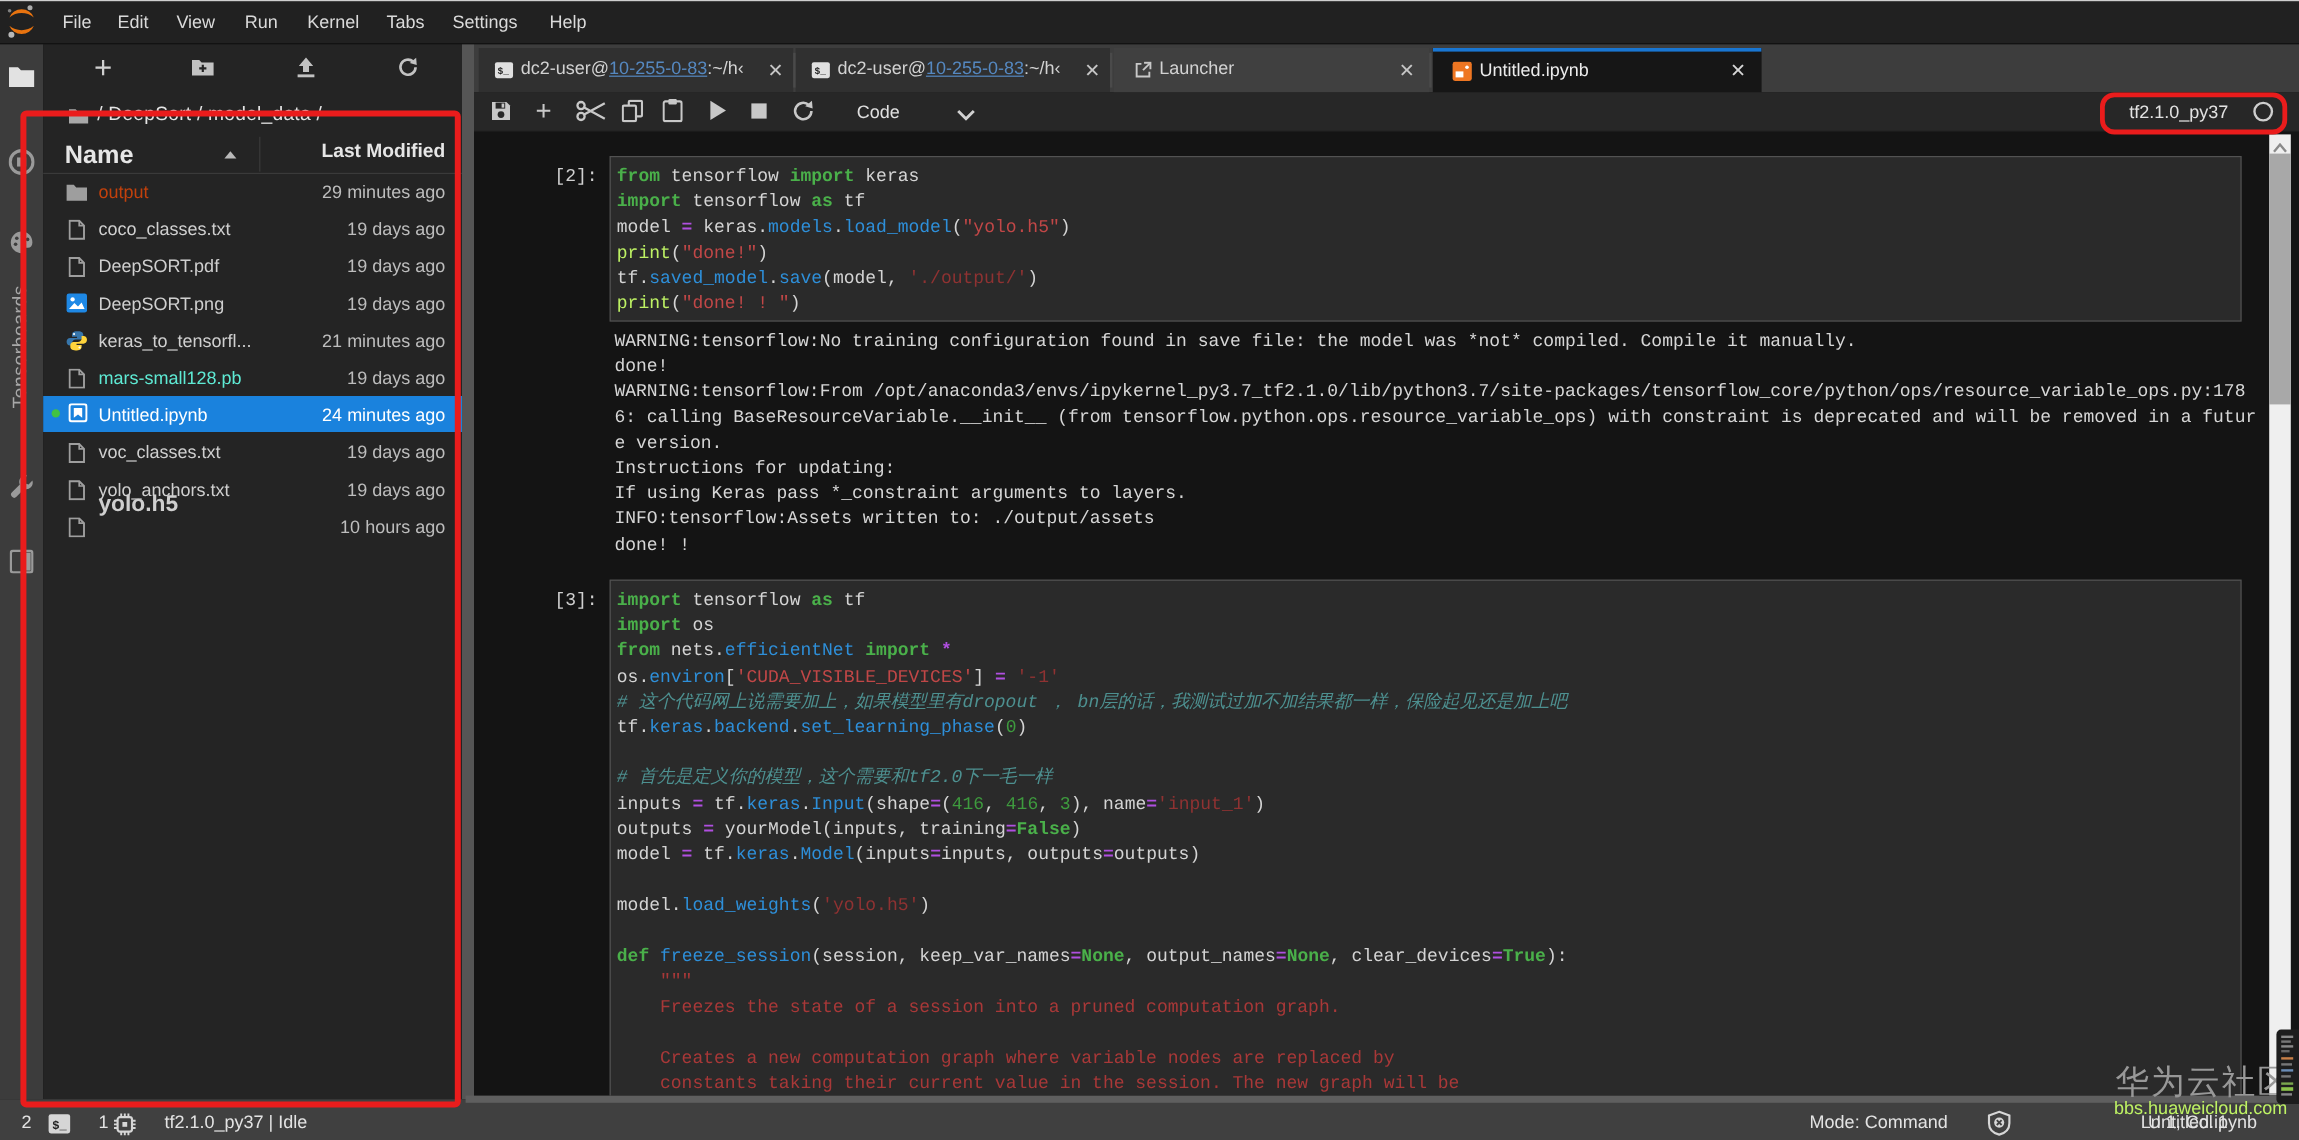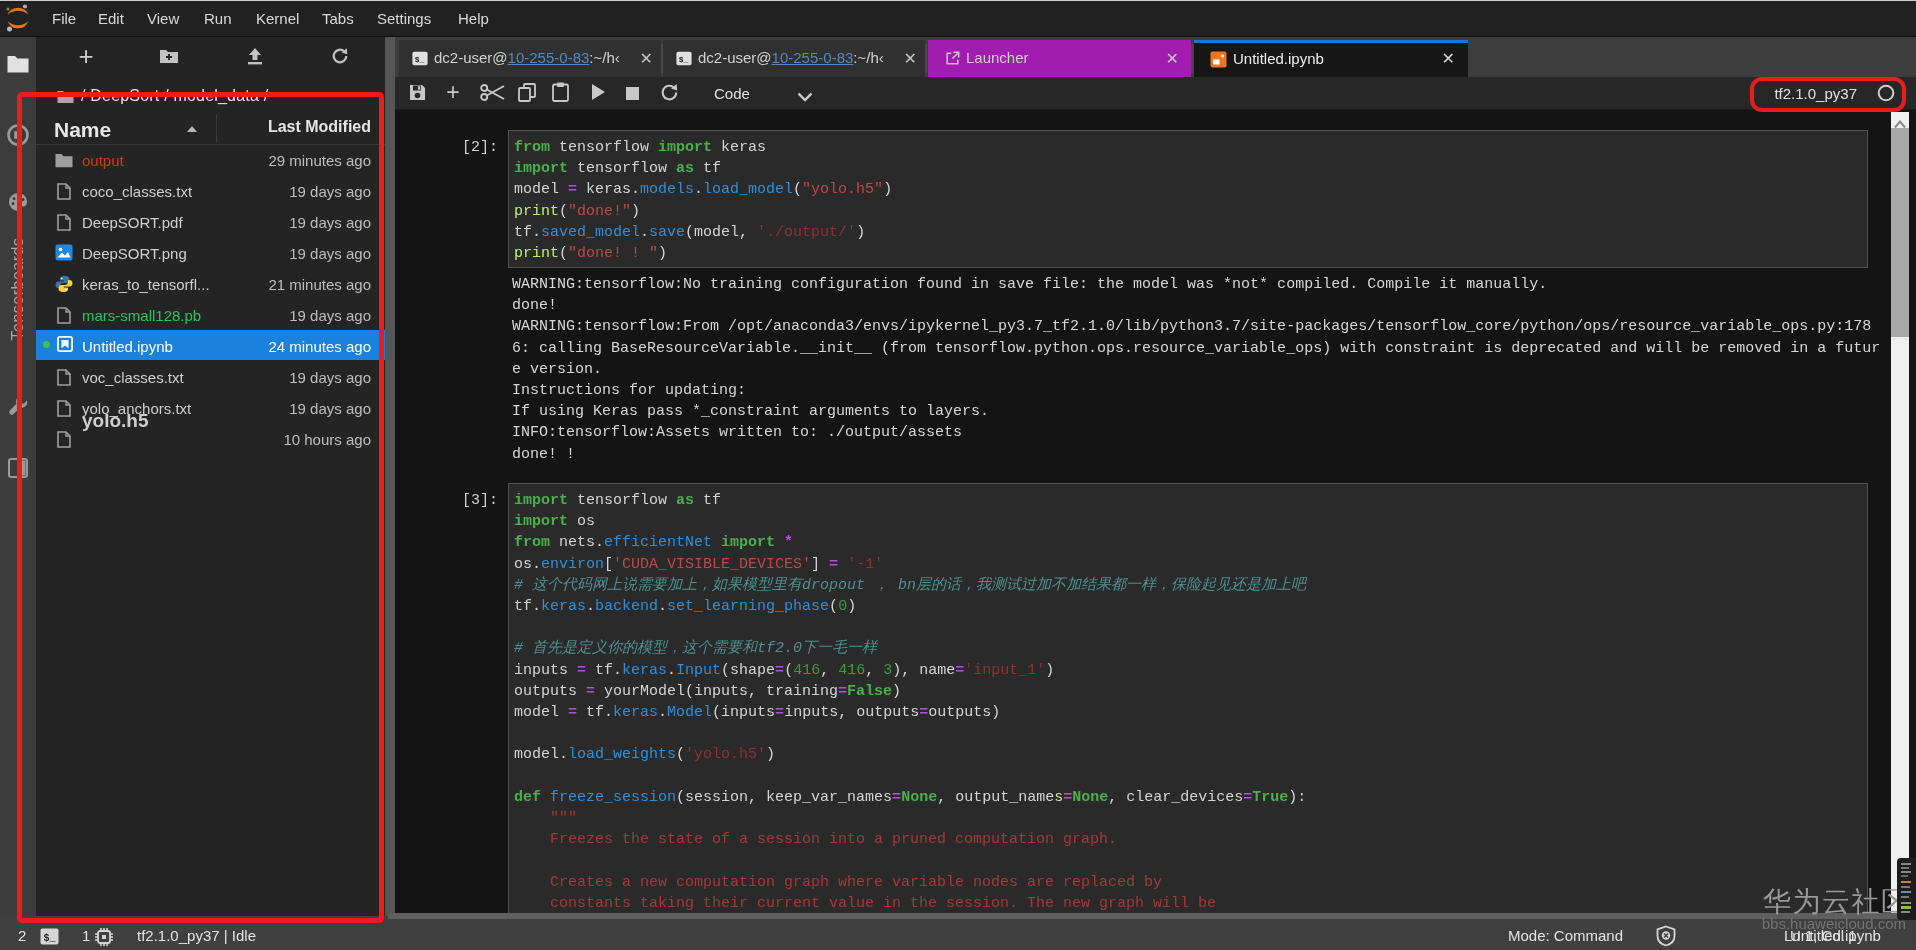--- a/index.html
+++ b/index.html
@@ -140,21 +140,21 @@
       <circle cx="6.7" cy="3.4" r="0.9" fill="#fff"></circle>
       <circle cx="11.3" cy="14.6" r="0.9" fill="#fff"></circle>
     </svg></div>
 <div class="abs" style="left:82px;top:276px;font-size:15px;color:#cfcfcf;">keras_to_tensorfl...</div>
 <div class="abs" style="left:221px;top:276px;width:150px;font-size:15px;color:#bdbdbd;text-align:right;">21 minutes ago</div>
 
 <div class="abs" style="left:57px;top:307px;"><svg width="14" height="17" viewBox="0 0 14 17">
       <path d="M1 1 h8 l4 4 v11 h-12 z" fill="none" stroke="#9e9e9e" stroke-width="1.6"></path>
       <path d="M9 1 v4 h4" fill="none" stroke="#9e9e9e" stroke-width="1.4"></path>
     </svg></div>
-<div class="abs" style="left:82px;top:307px;font-size:15px;color:#22c55e;">mars-small128.pb</div>
+<div class="abs" style="left:82px;top:307px;font-size:15px;color:#5eead4;">mars-small128.pb</div>
 <div class="abs" style="left:221px;top:307px;width:150px;font-size:15px;color:#bdbdbd;text-align:right;">19 days ago</div>
 
 <div class="abs" style="left:57px;top:336px;"><svg width="16" height="16" viewBox="0 0 16 16">
       <rect x="0.9" y="0.9" width="14.2" height="14.2" rx="2" fill="none" stroke="#fff" stroke-width="1.8"></rect>
       <path d="M4.5 4 h7 v8.2 l-3.5 -2.8 -3.5 2.8 z" fill="#fff"></path>
     </svg></div>
 <div class="abs" style="left:82px;top:338px;font-size:15px;color:#fff;">Untitled.ipynb</div>
 <div class="abs" style="left:221px;top:338px;width:150px;font-size:15px;color:#fff;text-align:right;">24 minutes ago</div>
 
 <div class="abs" style="left:57px;top:369px;"><svg width="14" height="17" viewBox="0 0 14 17">
@@ -191,21 +191,21 @@
   <div style="position:absolute;right:8px;top:9px;font-size:16px;color:#c6c6c6;">✕</div>
 </div>
 <div class="abs" style="left:663px;top:40px;width:262px;height:37px;background:#303030;overflow:hidden;">
   <div style="position:absolute;left:13px;top:11px;"><svg width="16" height="15" viewBox="0 0 18 16">
         <rect x="0.5" y="0.5" width="17" height="15" rx="2" fill="#e0e0e0"></rect>
         <text x="3" y="11.5" font-size="9" font-weight="bold" fill="#222" font-family="Liberation Mono, monospace">$_</text>
       </svg></div>
   <div style="position:absolute;left:35px;top:9px;font-size:15px;color:#d2d2d2;white-space:nowrap;">dc2-user@<span style="color:#5588c0;text-decoration:underline;">10-255-0-83</span>:~/h‹</div>
   <div style="position:absolute;right:8px;top:9px;font-size:16px;color:#c6c6c6;">✕</div>
 </div>
-<div class="abs" style="left:928px;top:40px;width:263px;height:37px;background:#a21caf;overflow:hidden;">
+<div class="abs" style="left:928px;top:40px;width:263px;height:37px;background:#404040;overflow:hidden;">
   <div style="position:absolute;left:17px;top:11px;"><svg width="15" height="15" viewBox="0 0 17 17">
         <path d="M7 2.5 H2.5 v12 h12 V10" fill="none" stroke="#c8c8c8" stroke-width="1.8"></path>
         <path d="M9.5 1.5 h6 v6" fill="none" stroke="#c8c8c8" stroke-width="1.8"></path>
         <path d="M15 2 L8.5 8.5" stroke="#c8c8c8" stroke-width="1.8"></path>
       </svg></div>
   <div style="position:absolute;left:38px;top:9px;font-size:15px;color:#d2d2d2;">Launcher</div>
   <div style="position:absolute;right:12px;top:9px;font-size:16px;color:#c6c6c6;">✕</div>
 </div>
 <div class="abs" style="left:1194px;top:40px;width:274px;height:37px;background:#161616;overflow:hidden;">
   <div style="position:absolute;left:0;top:0;width:274px;height:3px;background:#1976d2;"></div>
@@ -333,21 +333,21 @@
 <div class="abs" style="left:1508px;top:927px;font-size:15px;color:#e3e3e3;">Mode: Command</div>
 <div class="abs" style="left:1655px;top:925px;"><svg width="22" height="22" viewBox="0 0 22 22">
       <path d="M11 1.5 L19.5 4.5 V11 c0 5-3.5 8.2-8.5 9.5 C6 19.2 2.5 16 2.5 11 V4.5 Z" fill="none" stroke="#d6d6d6" stroke-width="1.8"></path>
       <circle cx="11" cy="10.5" r="4.2" fill="#d6d6d6"></circle>
       <path d="M9 8.5 l4 4 M13 8.5 l-4 4" stroke="#404040" stroke-width="1.5"></path>
     </svg></div>
 <div class="abs" style="left:1784px;top:927px;font-size:15px;color:#e3e3e3;">Ln 1, Col 1</div>
 <div class="abs" style="left:1790px;top:927px;font-size:15px;color:#e3e3e3;">Untitled.ipynb</div>
 
 <div class="abs" style="left:1763px;top:883px;width:150px;font-size:28px;color:#989898;letter-spacing:1.5px;white-space:nowrap;">华为云社区</div>
-<div class="abs" style="left:1726px;top:915px;width:180px;font-size:15px;color:#737373;text-align:right;">bbs.huaweicloud.com</div>
+<div class="abs" style="left:1726px;top:915px;width:180px;font-size:15px;color:#bef264;text-align:right;">bbs.huaweicloud.com</div>
 
 <div class="abs" style="left:1897px;top:858px;width:19px;height:62px;background:#1d1d1d;border-radius:4px 0 0 4px;overflow:hidden;">
   <div style="position:absolute;left:4px;top:5px;width:10px;height:2px;background:#888;"></div>
   <div style="position:absolute;left:4px;top:9px;width:8px;height:2px;background:#777;"></div>
   <div style="position:absolute;left:4px;top:13px;width:10px;height:2px;background:#888;"></div>
   <div style="position:absolute;left:4px;top:17px;width:7px;height:2px;background:#666;"></div>
   <div style="position:absolute;left:4px;top:23px;width:10px;height:2px;background:#c98048;"></div>
   <div style="position:absolute;left:4px;top:28px;width:9px;height:2px;background:#777;"></div>
   <div style="position:absolute;left:4px;top:33px;width:10px;height:2px;background:#6a8cb5;"></div>
   <div style="position:absolute;left:4px;top:38px;width:8px;height:2px;background:#777;"></div>

